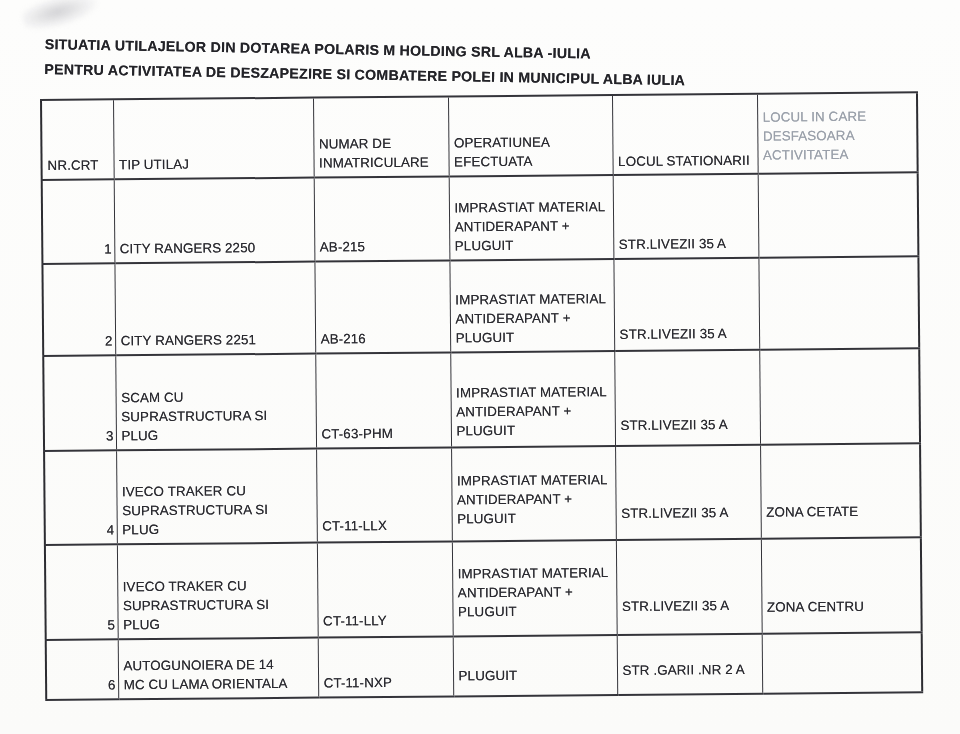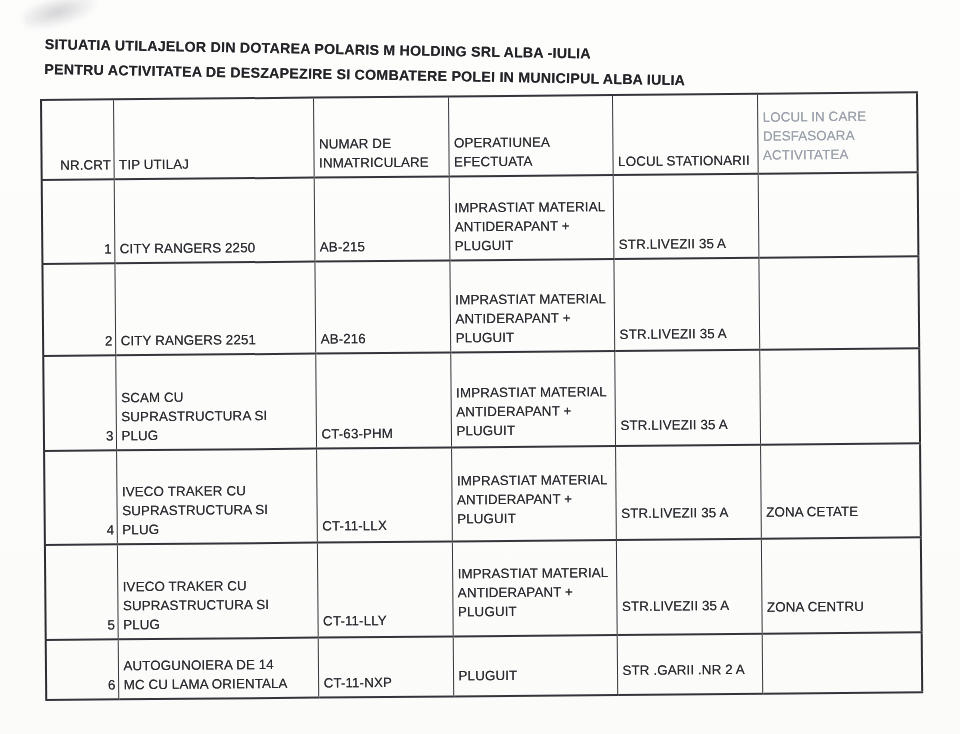--- a/index.html
+++ b/index.html
@@ -90,21 +90,21 @@
       <colgroup>
         <col style="width:72px">
           <col style="width:200px">
           <col style="width:135px">
         <col style="width:164px">
           <col style="width:145px">
           <col style="width:160px">
       </colgroup>
       <tbody>
           <tr class="rh-hdr">
-        <th class="c-nr" style="text-align:right">NR.CRT</th>
+        <th class="c-nr" style="text-align:left">NR.CRT</th>
         <th>TIP UTILAJ</th>
         <th>NUMAR DE
 INMATRICULARE</th>
         <th>OPERATIUNEA
 EFECTUATA</th>
         <th class="pb3">LOCUL STATIONARII</th>
         <th class="h-zona pb8">LOCUL IN CARE
 DESFASOARA
 ACTIVITATEA</th>
       </tr>

